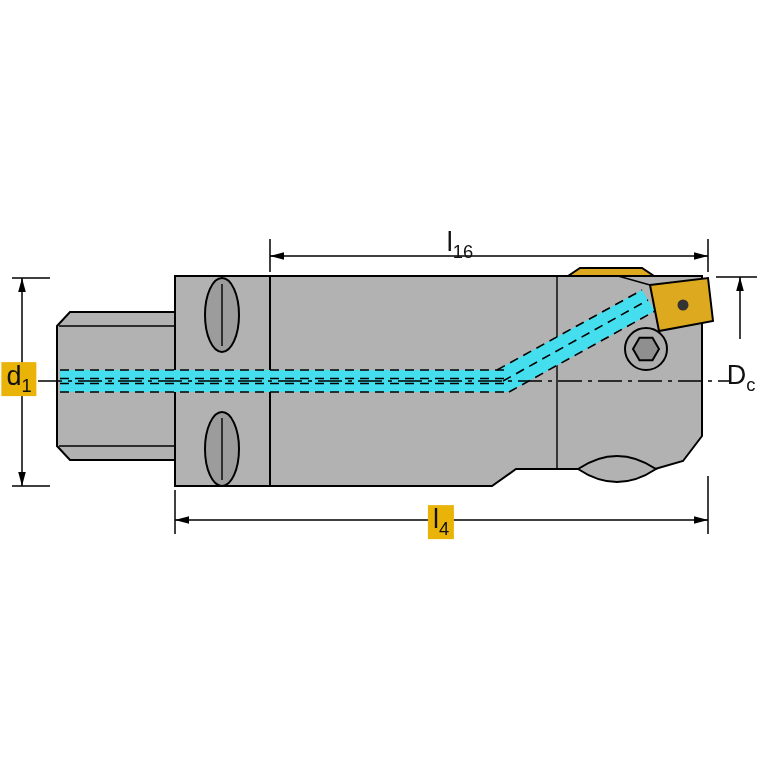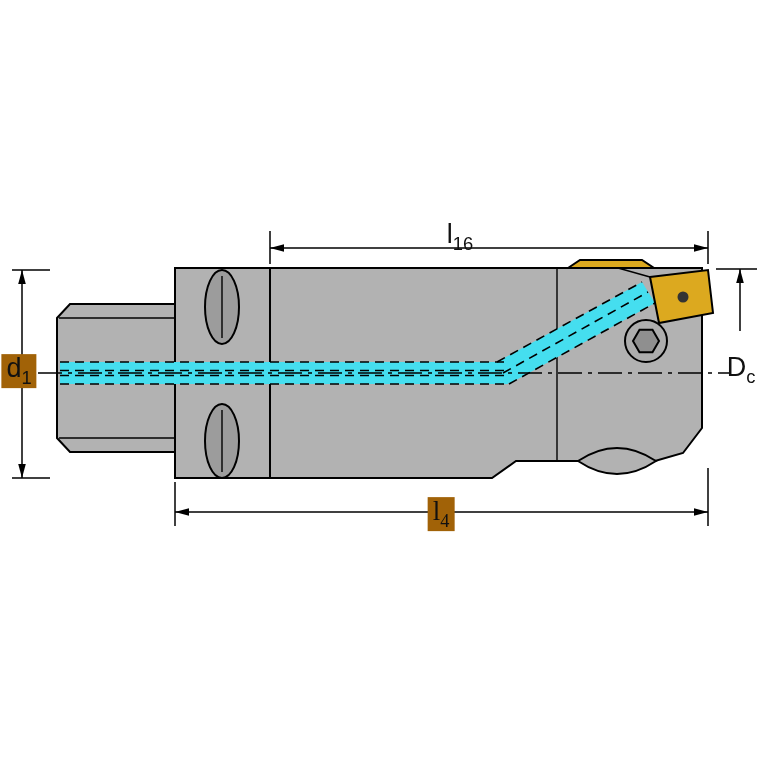--- a/index.html
+++ b/index.html
@@ -1,18 +1,18 @@
 <!DOCTYPE html>
 <html><head>
 <meta charset="utf-8">
 <style>
   html,body { margin:0; padding:0; background:#ffffff; }
   .canvas {
     position:relative; width:767px; height:546px; background:#ffffff;
-    font-family:"Liberation Sans", sans-serif; overflow:hidden;
+    font-family:"Liberation Sans", sans-serif; overflow:hidden;margin-top:8px;
   }
   svg { position:absolute; left:0; top:0; }
 
   
   .ol    { stroke:#000; stroke-width:2; }
   .thin  { stroke:#000; stroke-width:1.5; fill:none; }
   .seam  { stroke:#000; stroke-width:1.4; fill:none; }
   .dash  { stroke:#000; stroke-width:1.6; fill:none; stroke-dasharray:9 6; }
   .cl    { stroke:#000; stroke-width:1.5; fill:none; stroke-dasharray:24 6 4 6; }
   .dim   { stroke:#000; stroke-width:1.5; fill:none; }
@@ -25,21 +25,21 @@
   .f-gold { fill:#DCA91F; }
   .f-screw{ fill:#ADADAD; }
   .f-hex  { fill:#8F8F8F; }
   .f-hole { fill:#333333; }
 
   .dim-label {
     position:absolute; font-size:27px; color:#111; line-height:1;
     transform:translate(-50%,-50%); white-space:nowrap;
   }
   .dim-label sub { font-size:0.68em; }
-  .bg-white { background:#a16207; padding:1px 5px; }
+  .bg-white { background:#eab308; padding:1px 5px; }
 </style>
 </head>
 <body>
 
 <div class="canvas">
 
   <svg width="767" height="767" viewBox="0 0 767 767">
 
     <path d="M57,318 L70,304 L175,304 L175,452 L70,452 L57,438 Z" class="ol f-body" fill="#B2B2B2"></path>
     <line x1="59" y1="318" x2="175" y2="318" class="thin"></line>
@@ -107,21 +107,21 @@
       <line x1="716" y1="269" x2="757" y2="269" class="dim"></line>
       <line x1="740" y1="269" x2="740" y2="331" class="dim"></line>
       <polygon points="740,269 736.2,283 743.8,283" class="arrow"></polygon>
     </g>
   </svg>
 
   <div class="dim-label" style="left:460px; top:237px;">
     <span>l</span><sub>16</sub>
   </div>
 
-  <div class="dim-label bg-white" style="left:441px; top:514px;font-family:Liberation Serif, serif;">
+  <div class="dim-label bg-white" style="left:441px; top:514px;">
     <span>l</span><sub>4</sub>
   </div>
 
   <div class="dim-label bg-white" style="left:19px; top:371px;">
     <span>d</span><sub>1</sub>
   </div>
 
   <div class="dim-label" style="left:741px; top:370px;">
     <span>D</span><sub>c</sub>
   </div>

